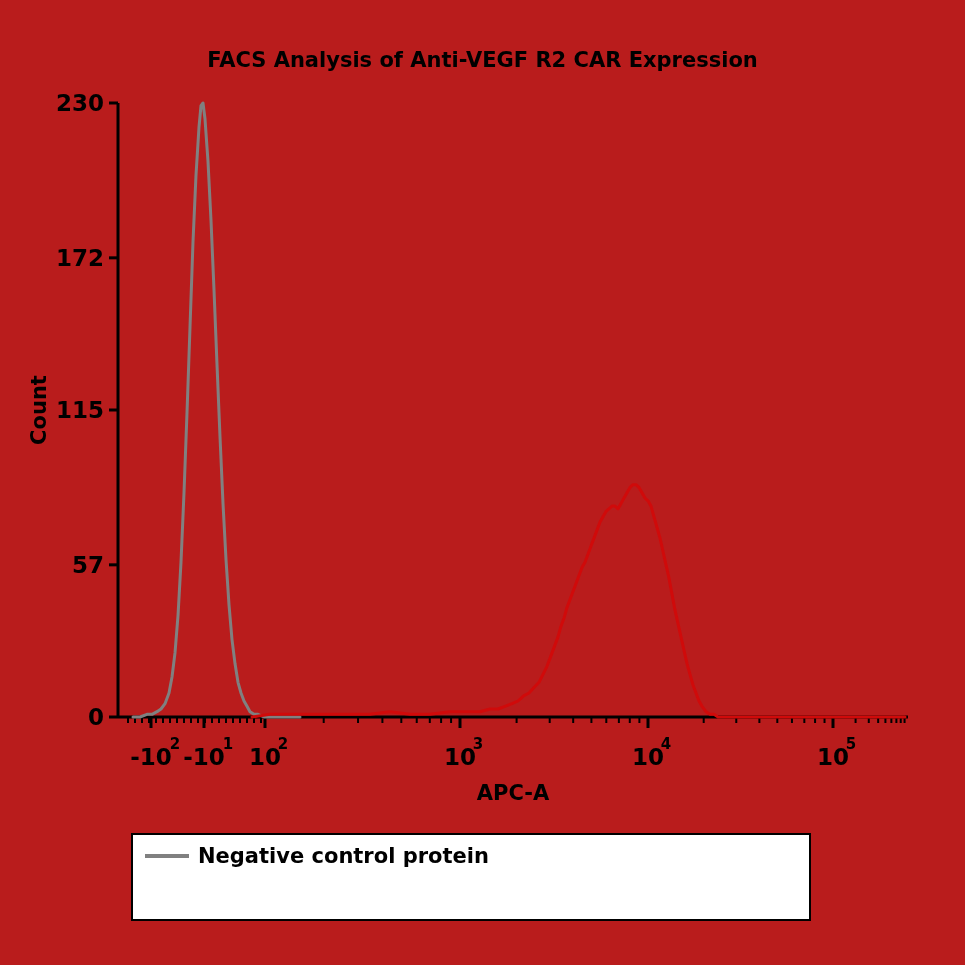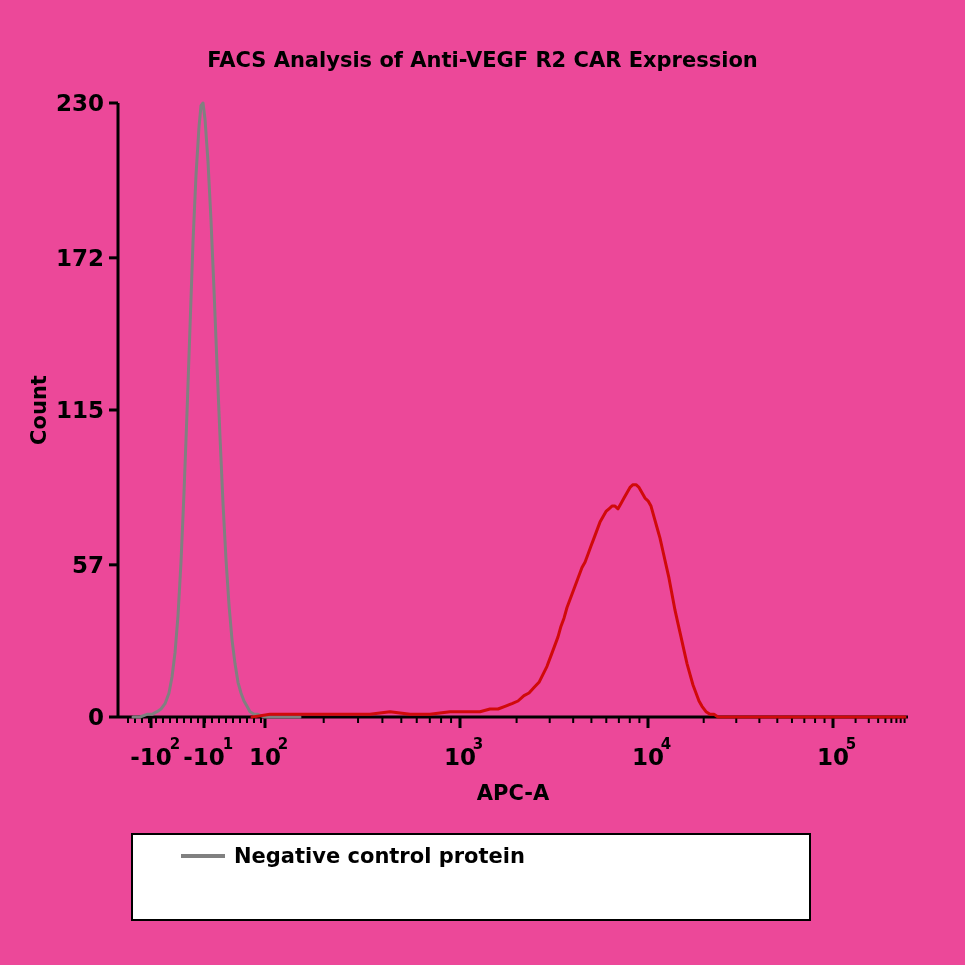--- a/index.html
+++ b/index.html
@@ -10,21 +10,21 @@
   body {
     width: 965px;
     height: 965px;
     font-family: "DejaVu Sans", sans-serif;
     overflow: hidden;
   }
   #figure {
     position: relative;
     width: 965px;
     height: 965px;
-    background: #ec4899;
+    background: #b91c1c;
   }
   .chart-title {
     position: absolute;
     left: 0;
     top: 48px;
     width: 965px;
     text-align: center;
     font-size: 21px;
     font-weight: bold;
     color: #000000;
@@ -61,21 +61,20 @@
     height: 88px;
     border: 2px solid #000000;
     background: #ffffff;
     box-sizing: border-box;
   }
   .legend-row {
     display: flex;
     align-items: center;
     height: 42px;
     padding-left: 12px;
-    margin-left: 36px;
   }
   .legend-swatch {
     width: 44px;
     height: 4px;
     margin-right: 9px;
     flex: 0 0 auto;
   }
   .legend-text {
     font-family: "DejaVu Sans", sans-serif;
     font-size: 21px;

